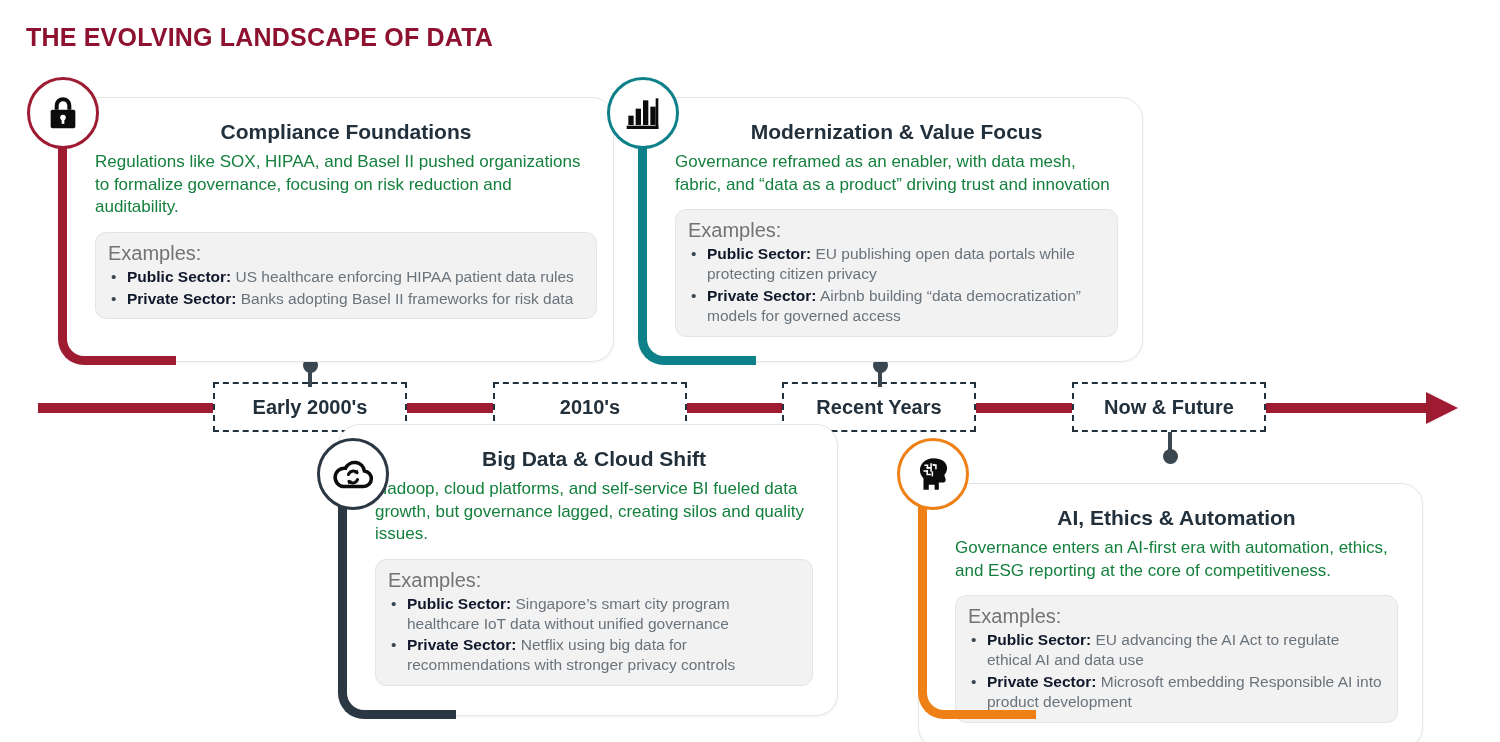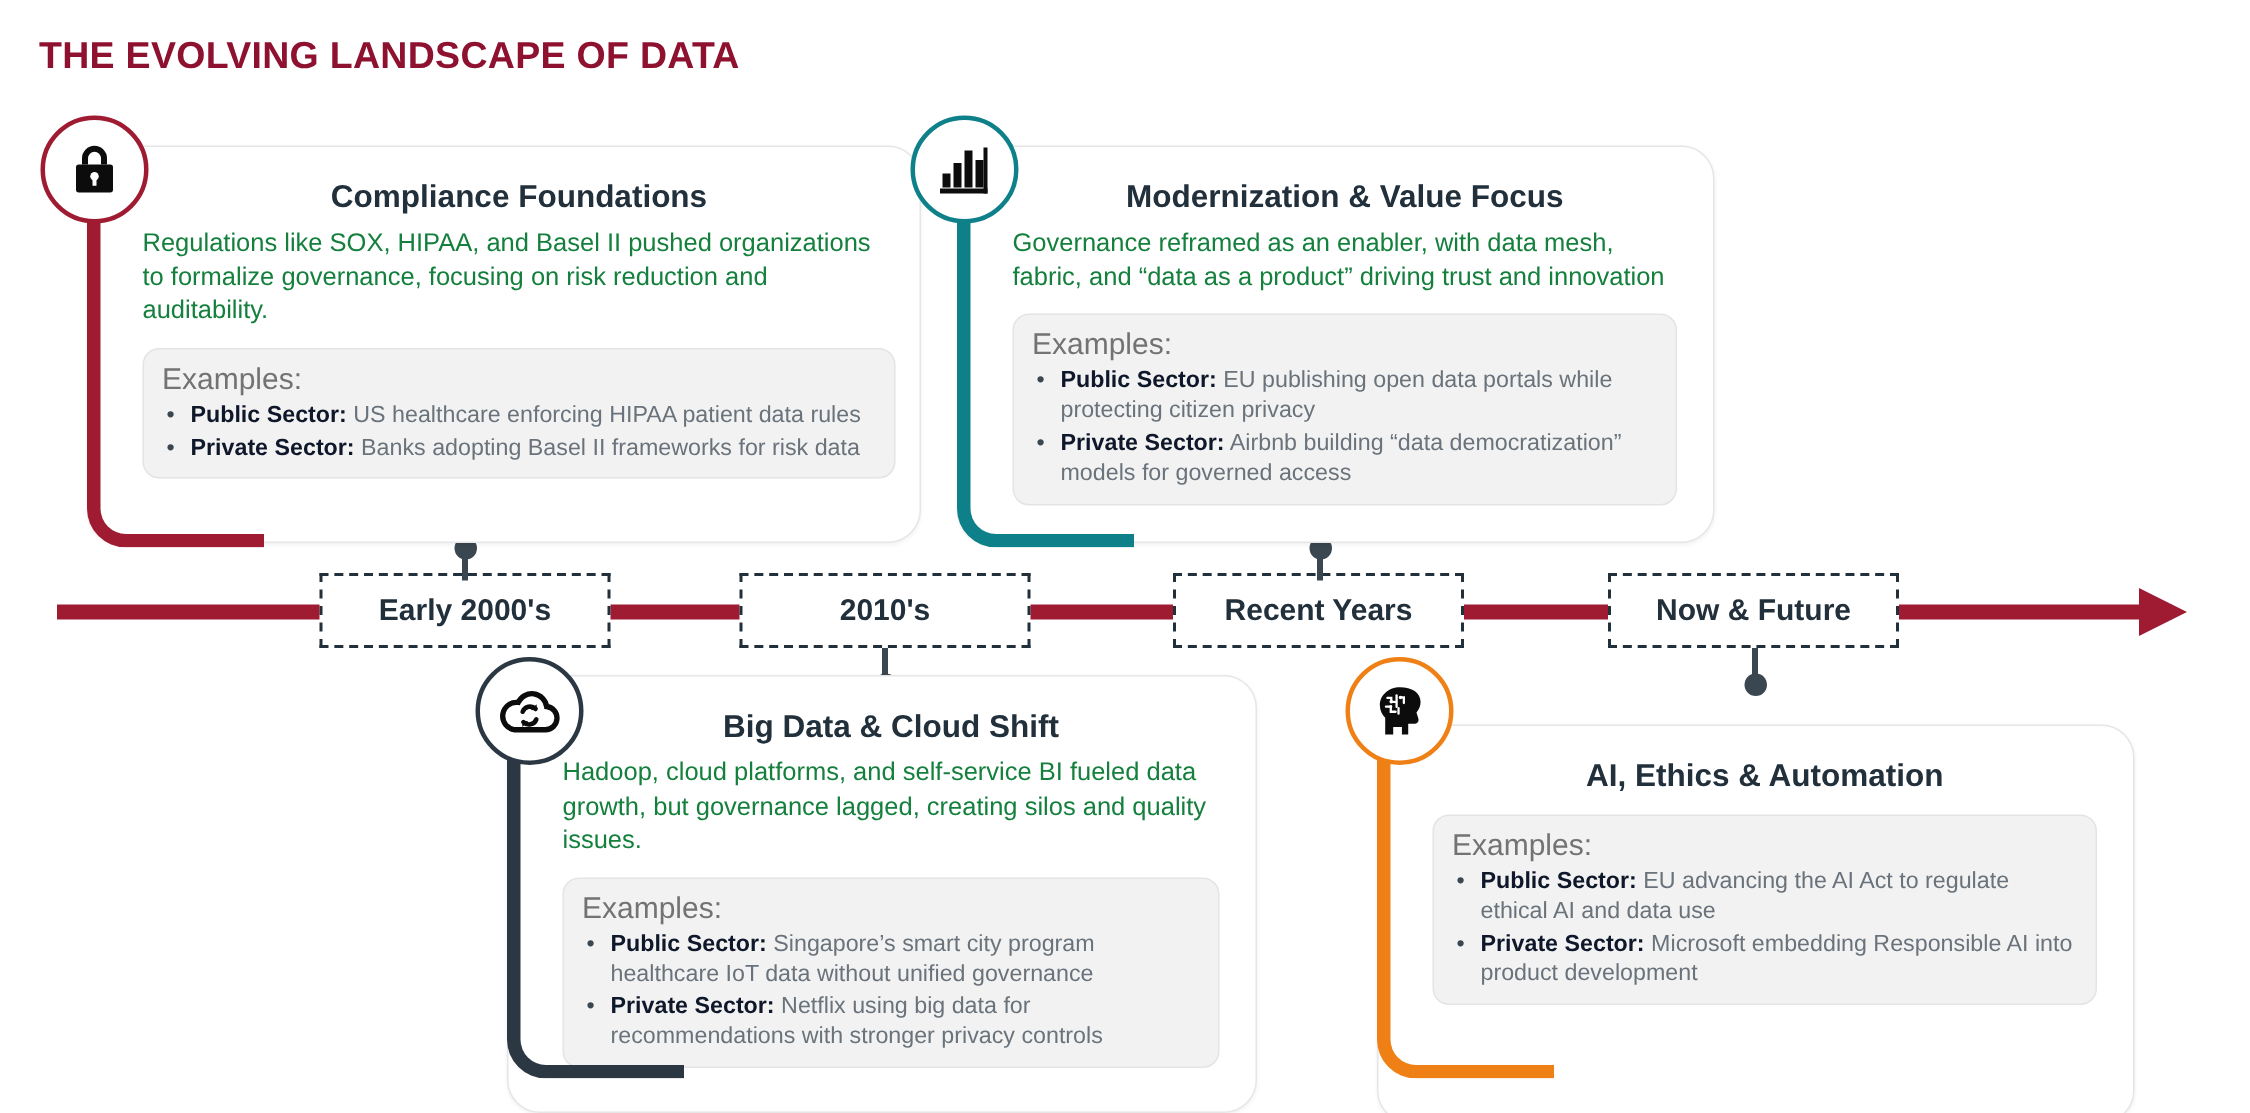--- a/index.html
+++ b/index.html
@@ -183,21 +183,21 @@
     display: flex;
     align-items: center;
     justify-content: center;
     z-index: 6;
   }
   .icon-badge svg { display: block; }
 
   
   .card-1 { left: 58px;  top: 97px;  width: 556px; height: 265px; padding: 22px 16px 14px 36px; }
   .card-2 { left: 638px; top: 97px;  width: 505px; height: 265px; padding: 22px 24px 14px 36px; }
-  .card-3 { left: 338px; top: 450px; width: 500px; height: 292px; padding: 22px 24px 26px 36px; }
+  .card-3 { left: 338px; top: 424px; width: 500px; height: 292px; padding: 22px 24px 26px 36px; }
   .card-4 { left: 918px; top: 450px; width: 505px; height: 266px; padding: 22px 24px 14px 36px; margin-top: 33px; }
 
   .rail-1 { left: 58px;  top: 125px; width: 118px; height: 240px; }
   .rail-2 { left: 638px; top: 125px; width: 118px; height: 240px; }
   .rail-3 { left: 338px; top: 478px; width: 118px; height: 241px; }
   .rail-4 { left: 918px; top: 478px; width: 118px; height: 241px; }
 
   .badge-1 { left: 27px;  top: 77px;  color: #9e1b32; }
   .badge-2 { left: 607px; top: 77px;  color: #0e8089; }
   .badge-3 { left: 317px; top: 438px; color: #2b3743; }
@@ -325,20 +325,21 @@
       <path d="M7.2 20.4h12.1a4.6 4.6 0 0 0 .45-9.17 5.9 5.9 0 0 0-11.2-1.6A4.8 4.8 0 0 0 7.2 20.4z" fill="none" stroke="#0c0c0c" stroke-width="2.1"></path>
       <path d="M10.3 13.3a3.1 3.1 0 0 1 5.1-1.1" fill="none" stroke="#0c0c0c" stroke-width="1.8" stroke-linecap="round"></path>
       <path d="M15.7 16.3a3.1 3.1 0 0 1-5.1 1.1" fill="none" stroke="#0c0c0c" stroke-width="1.8" stroke-linecap="round"></path>
       <path d="M15.8 10.3l0.1 2.4-2.4-0.1z" fill="#0c0c0c"></path>
       <path d="M10.2 19.3l-0.1-2.4 2.4 0.1z" fill="#0c0c0c"></path>
     </svg>
   </div>
 
   <div class="card card-4">
     <div class="card-title">AI, Ethics &amp; Automation</div>
+    <p class="card-desc">Governance enters an AI-first era with automation, ethics, and ESG reporting at the core of competitiveness.</p>
     <div class="examples">
       <div class="examples-label">Examples:</div>
       <ul class="ex-list">
         <li class="ex-item">
           <span class="bullet">•</span>
           <b>Public Sector:</b>
           <span>EU advancing the AI Act to regulate ethical AI and data use</span>
         </li>
         <li class="ex-item">
           <span class="bullet">•</span>

